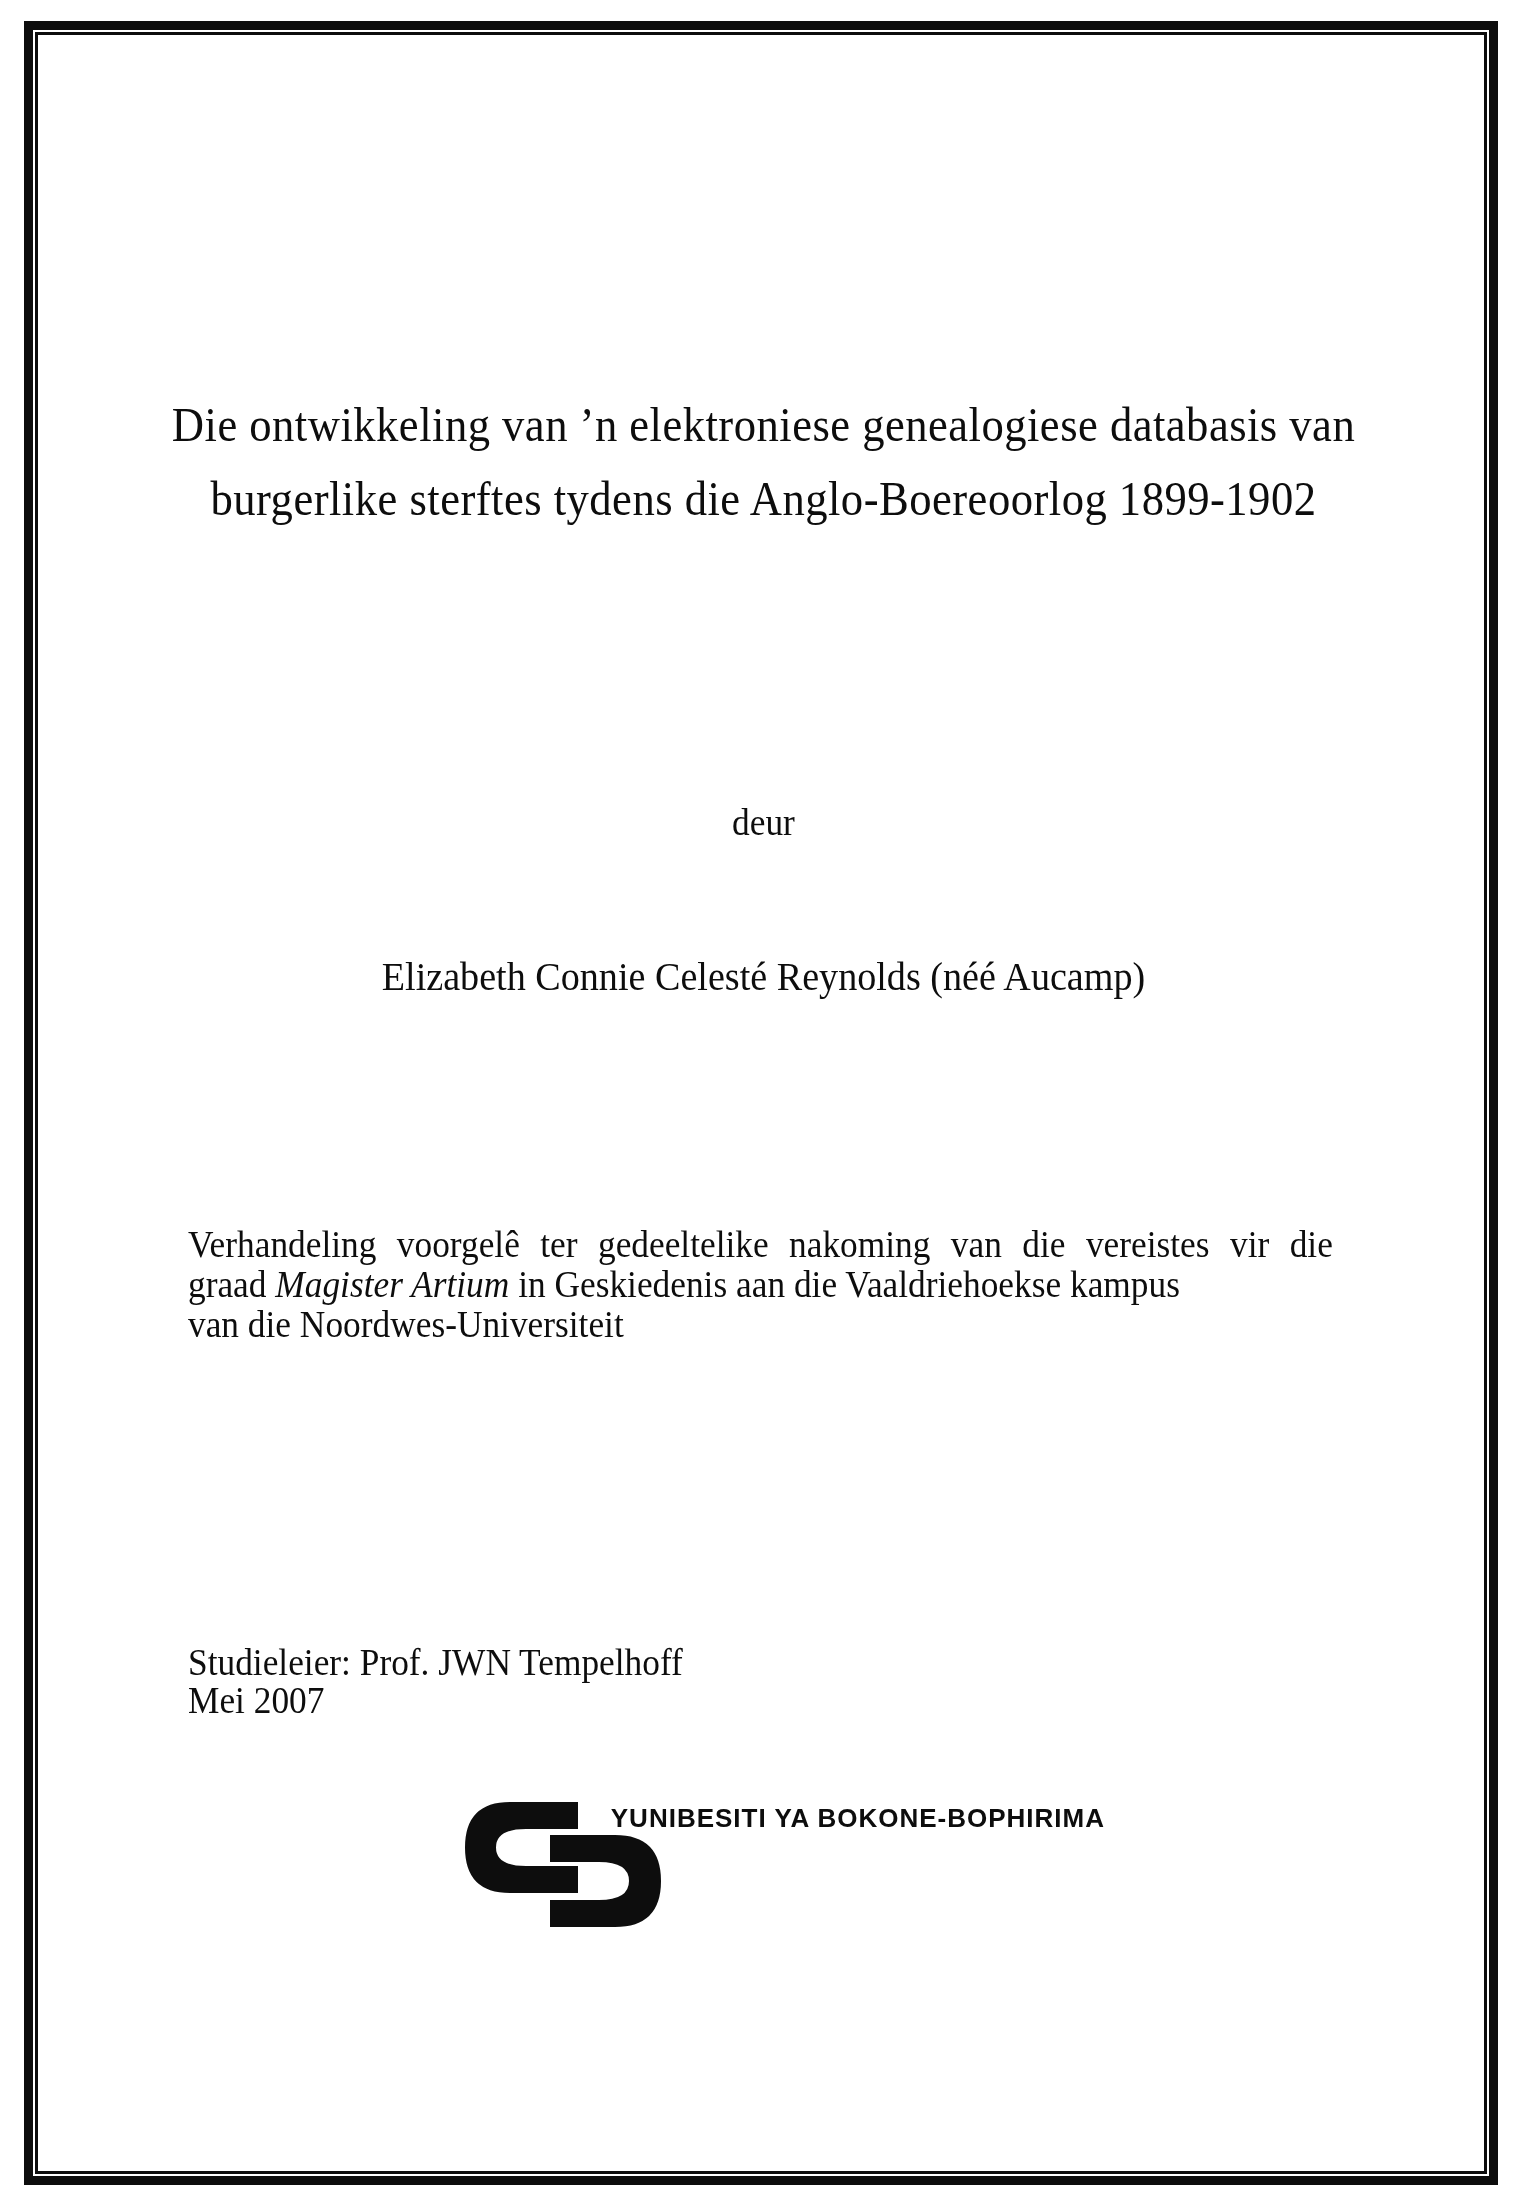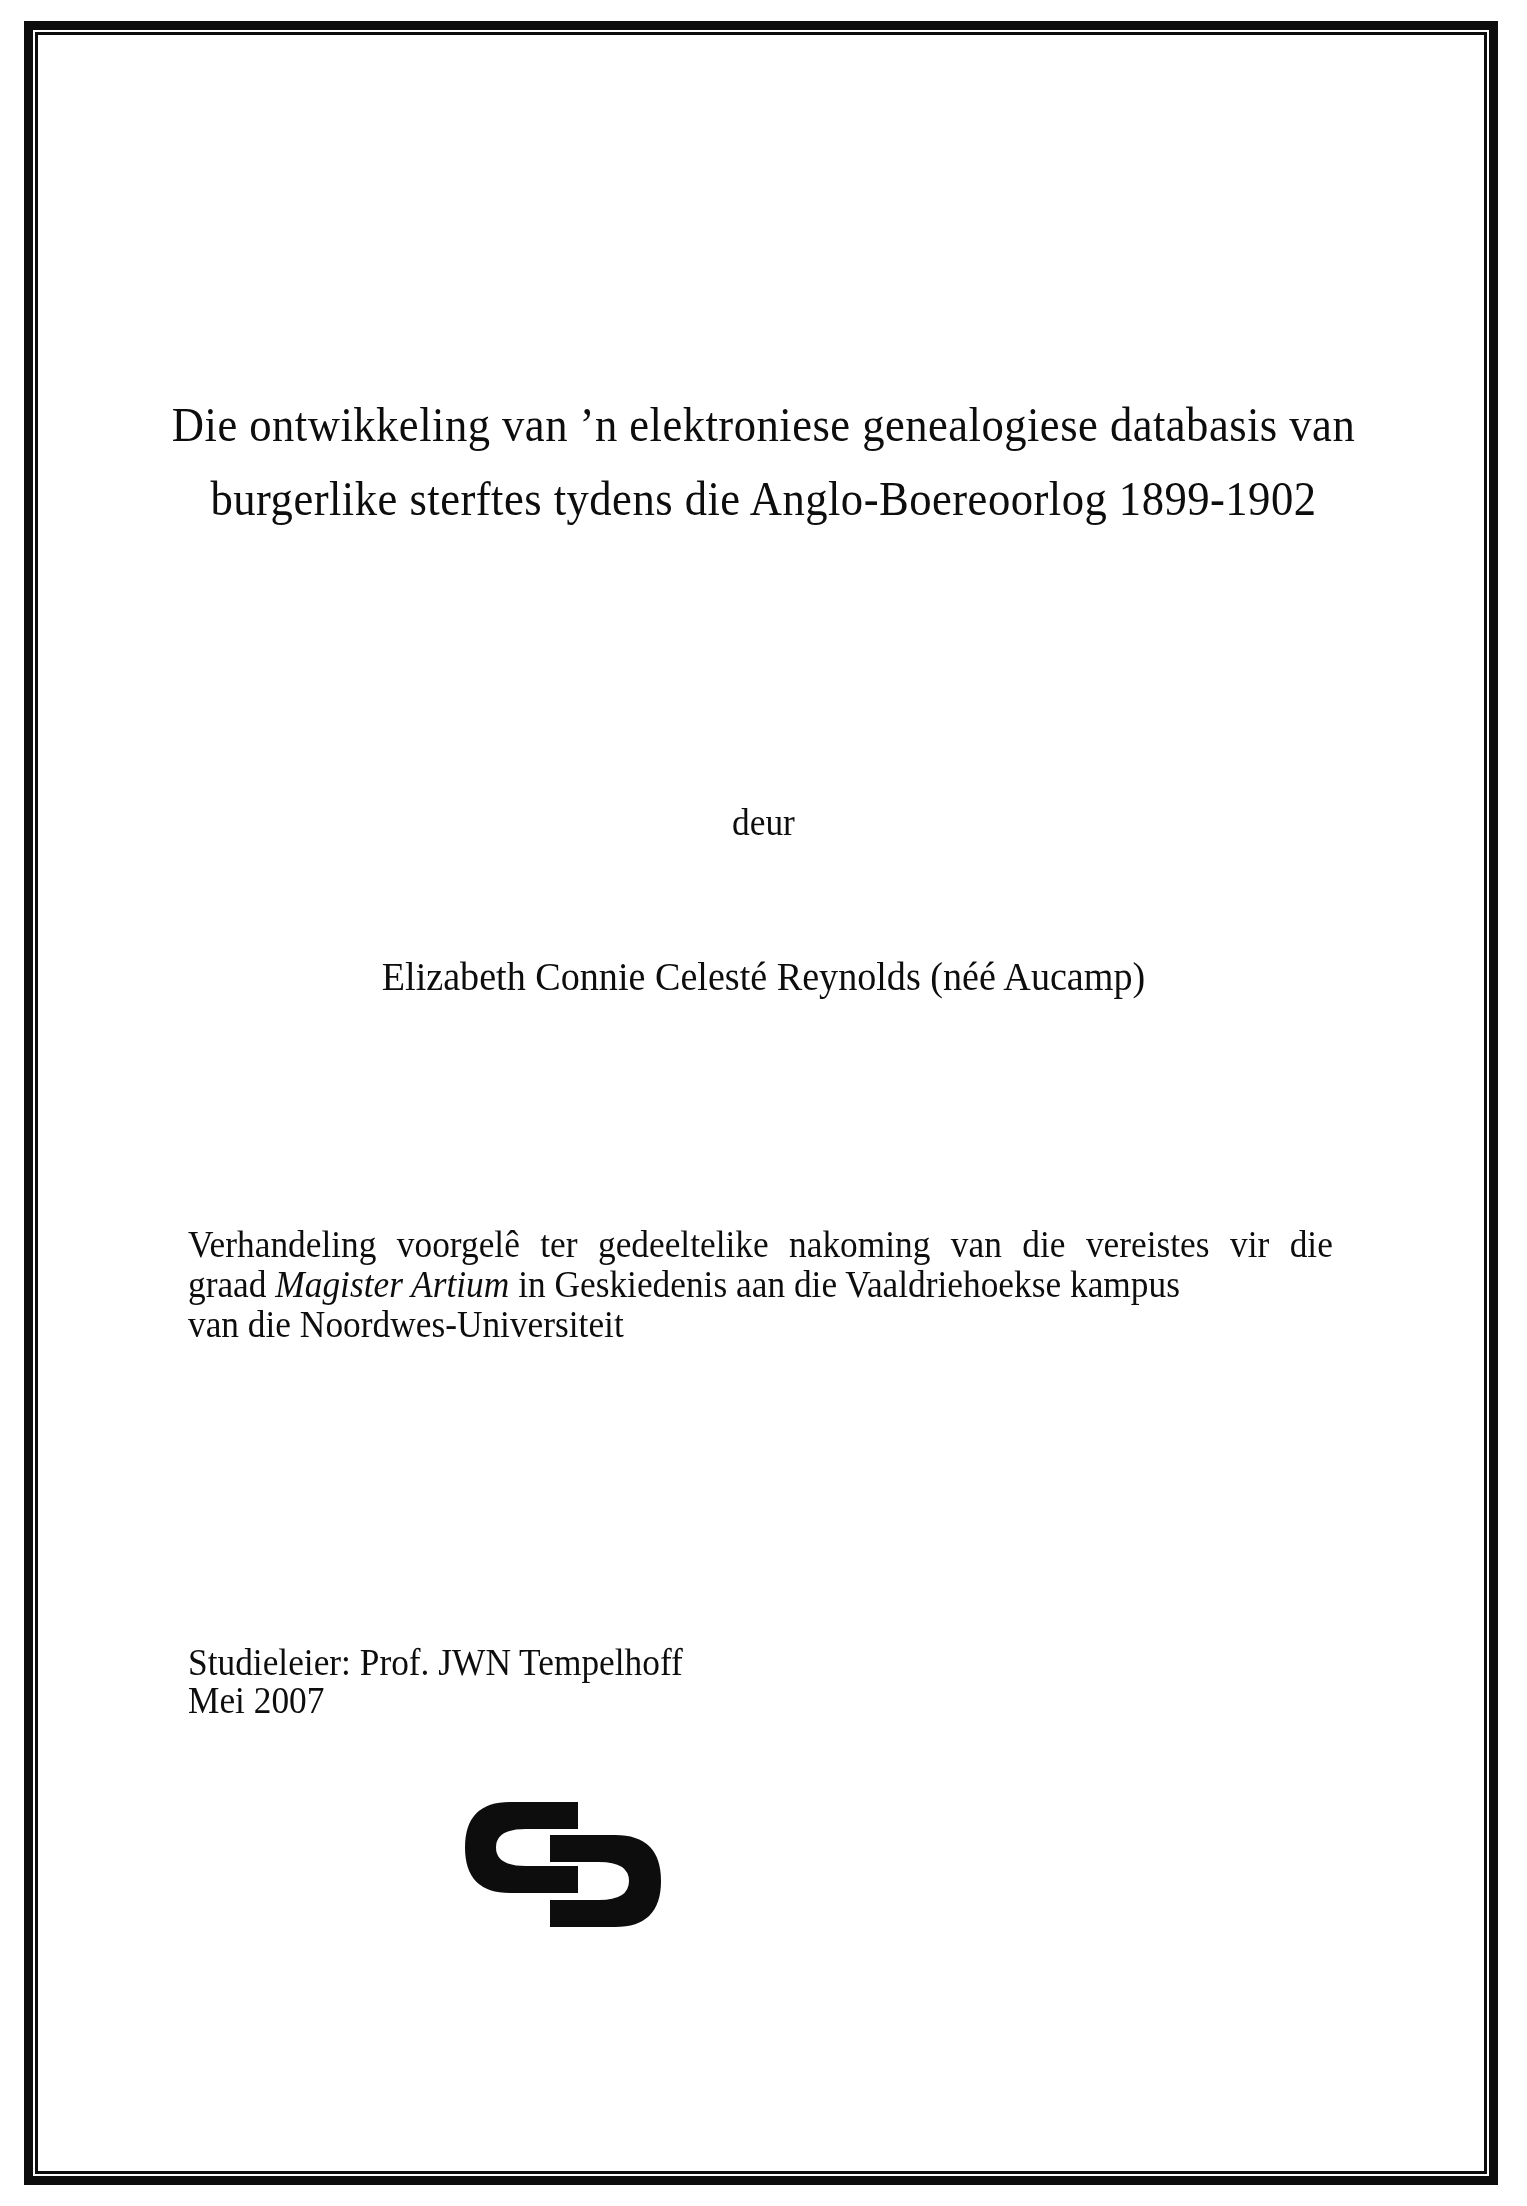--- a/index.html
+++ b/index.html
@@ -143,14 +143,15 @@
   <div>Studieleier: Prof. JWN Tempelhoff</div>
   <div>Mei 2007</div>
 </div>
 
 <div>
   <svg class="logo-mark" viewBox="0 0 202 129" xmlns="http://www.w3.org/2000/svg">
     <path d="M116,2 H48 Q3,2 3,47.5 Q3,93 48,93 H116 V66 H64 Q34,66 34,47.5 Q34,29 64,29 H116 Z" fill="#0d0d0d"></path>
     <path d="M88,35 H153 Q199,35 199,81 Q199,127 153,127 H88 V100 H137 Q167,100 167,81 Q167,62 137,62 H88 Z" fill="#0d0d0d"></path>
   </svg>
   <div class="logo-text">
+    <div>YUNIBESITI YA BOKONE-BOPHIRIMA</div>
   </div>
 </div>
 
 </body></html>

